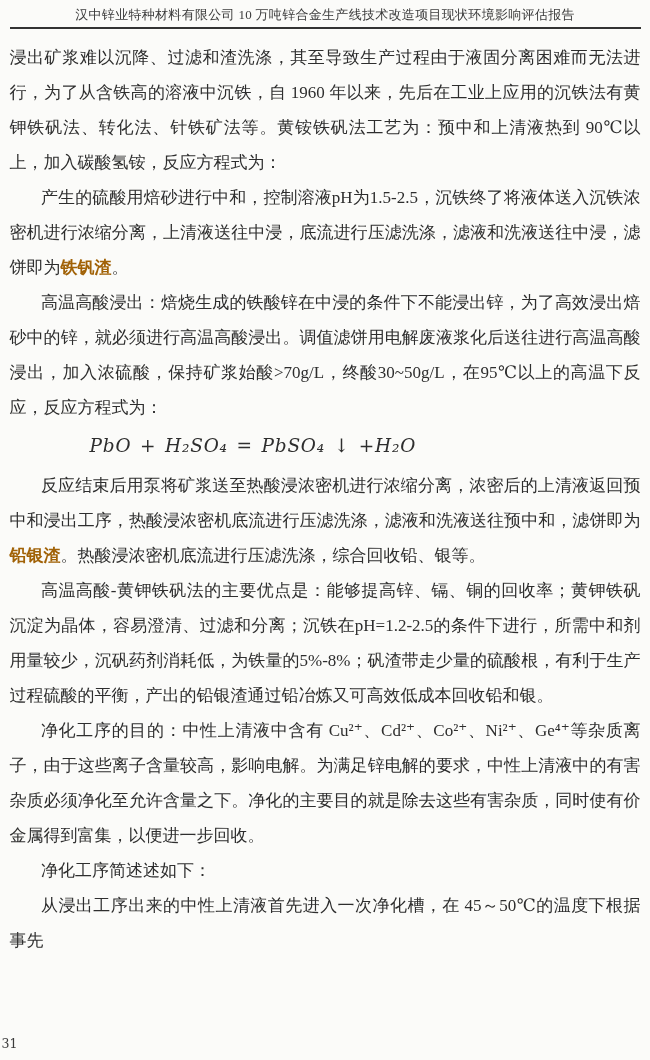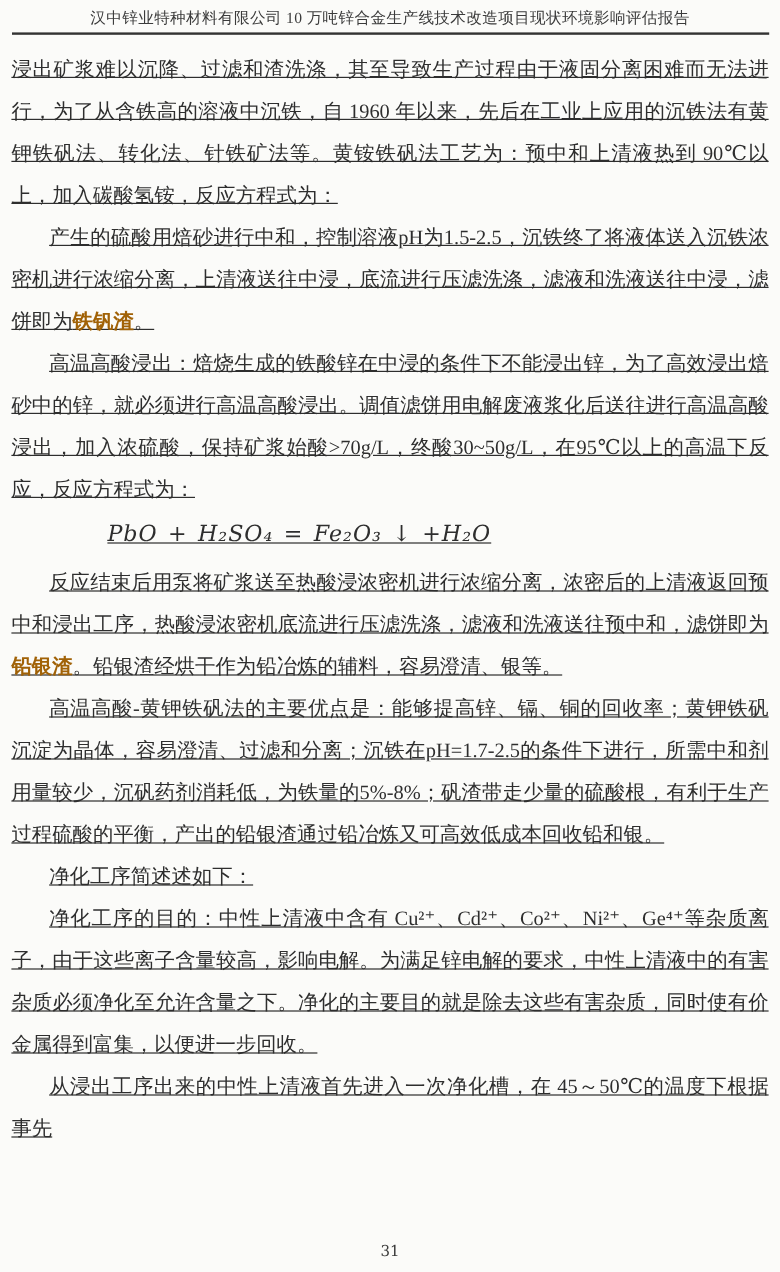--- a/index.html
+++ b/index.html
@@ -34,21 +34,20 @@
     height: 0;
   }
   .content {
     padding-top: 11px;
     font-size: 17px;
     line-height: 35px;
     text-align: justify;
   }
   .content p {
     margin: 0;
-    text-decoration: underline;
   }
   .indent {
     text-indent: 1.85em;
   }
   b {
     font-weight: bold;
     color: #a16207;
   }
   .formula {
     font-family: "DejaVu Serif", "DejaVu Sans", serif;
@@ -66,21 +65,20 @@
     font-style: italic;
     font-size: 18.5px;
     letter-spacing: 0.8px;
     word-spacing: 2px;
   }
   .footer {
     position: absolute;
     left: 0;
     right: 0;
     bottom: 8px;
-    text-align: center;
   }
   .page-number {
     font-size: 12.5px;
     color: #3b3b3b;
     font-family: "DejaVu Serif", serif;
   }
 </style>
 </head>
 <body>
 
@@ -94,30 +92,30 @@
   <div class="content">
 
     <p>浸出矿浆难以沉降、过滤和渣洗涤，其至导致生产过程由于液固分离困难而无法进行，为了从含铁高的溶液中沉铁，自 1960 年以来，先后在工业上应用的沉铁法有黄钾铁矾法、转化法、针铁矿法等。黄铵铁矾法工艺为：预中和上清液热到 90℃以上，加入碳酸氢铵，反应方程式为：</p>
 
 
     <p class="indent"><span>产生的硫酸用焙砂进行中和，控制溶液pH为1.5-2.5，沉铁终了将液体送入沉铁浓密机进行浓缩分离，上清液送往中浸，底流进行压滤洗涤，滤液和洗液送往中浸，滤饼即为</span><b>铁钒渣</b><span>。</span></p>
 
     <p class="indent">高温高酸浸出：焙烧生成的铁酸锌在中浸的条件下不能浸出锌，为了高效浸出焙砂中的锌，就必须进行高温高酸浸出。调值滤饼用电解废液浆化后送往进行高温高酸浸出，加入浓硫酸，保持矿浆始酸&gt;70g/L，终酸30~50g/L，在95℃以上的高温下反应，反应方程式为：</p>
 
 
-    <p class="formula f3">PbO + H₂SO₄ = Fe₂O₃ ↓ +H₂O</p>
+    <p class="formula f3">PbO + H₂SO₄ = PbSO₄ ↓ +H₂O</p>
 
-    <p class="indent"><span>反应结束后用泵将矿浆送至热酸浸浓密机进行浓缩分离，浓密后的上清液返回预中和浸出工序，热酸浸浓密机底流进行压滤洗涤，滤液和洗液送往预中和，滤饼即为</span><b>铅银渣</b><span>。铅银渣经烘干作为铅冶炼的辅料，容易澄清、银等。</span></p>
+    <p class="indent"><span>反应结束后用泵将矿浆送至热酸浸浓密机进行浓缩分离，浓密后的上清液返回预中和浸出工序，热酸浸浓密机底流进行压滤洗涤，滤液和洗液送往预中和，滤饼即为</span><b>铅银渣</b><span>。热酸浸浓密机底流进行压滤洗涤，综合回收铅、银等。</span></p>
 
-    <p class="indent">高温高酸-黄钾铁矾法的主要优点是：能够提高锌、镉、铜的回收率；黄钾铁矾沉淀为晶体，容易澄清、过滤和分离；沉铁在pH=1.7-2.5的条件下进行，所需中和剂用量较少，沉矾药剂消耗低，为铁量的5%-8%；矾渣带走少量的硫酸根，有利于生产过程硫酸的平衡，产出的铅银渣通过铅冶炼又可高效低成本回收铅和银。</p>
+    <p class="indent">高温高酸-黄钾铁矾法的主要优点是：能够提高锌、镉、铜的回收率；黄钾铁矾沉淀为晶体，容易澄清、过滤和分离；沉铁在pH=1.2-2.5的条件下进行，所需中和剂用量较少，沉矾药剂消耗低，为铁量的5%-8%；矾渣带走少量的硫酸根，有利于生产过程硫酸的平衡，产出的铅银渣通过铅冶炼又可高效低成本回收铅和银。</p>
 
 
+    <p class="indent">净化工序的目的：中性上清液中含有 Cu²⁺、Cd²⁺、Co²⁺、Ni²⁺、Ge⁴⁺等杂质离子，由于这些离子含量较高，影响电解。为满足锌电解的要求，中性上清液中的有害杂质必须净化至允许含量之下。净化的主要目的就是除去这些有害杂质，同时使有价金属得到富集，以便进一步回收。</p>
+
     <p class="indent">净化工序简述述如下：</p>
-
-    <p class="indent">净化工序的目的：中性上清液中含有 Cu²⁺、Cd²⁺、Co²⁺、Ni²⁺、Ge⁴⁺等杂质离子，由于这些离子含量较高，影响电解。为满足锌电解的要求，中性上清液中的有害杂质必须净化至允许含量之下。净化的主要目的就是除去这些有害杂质，同时使有价金属得到富集，以便进一步回收。</p>
 
     <p class="indent">从浸出工序出来的中性上清液首先进入一次净化槽，在 45～50℃的温度下根据事先</p>
 
   </div>
 
   <div class="footer">
     <span class="page-number">31</span>
   </div>
 
 </div>

